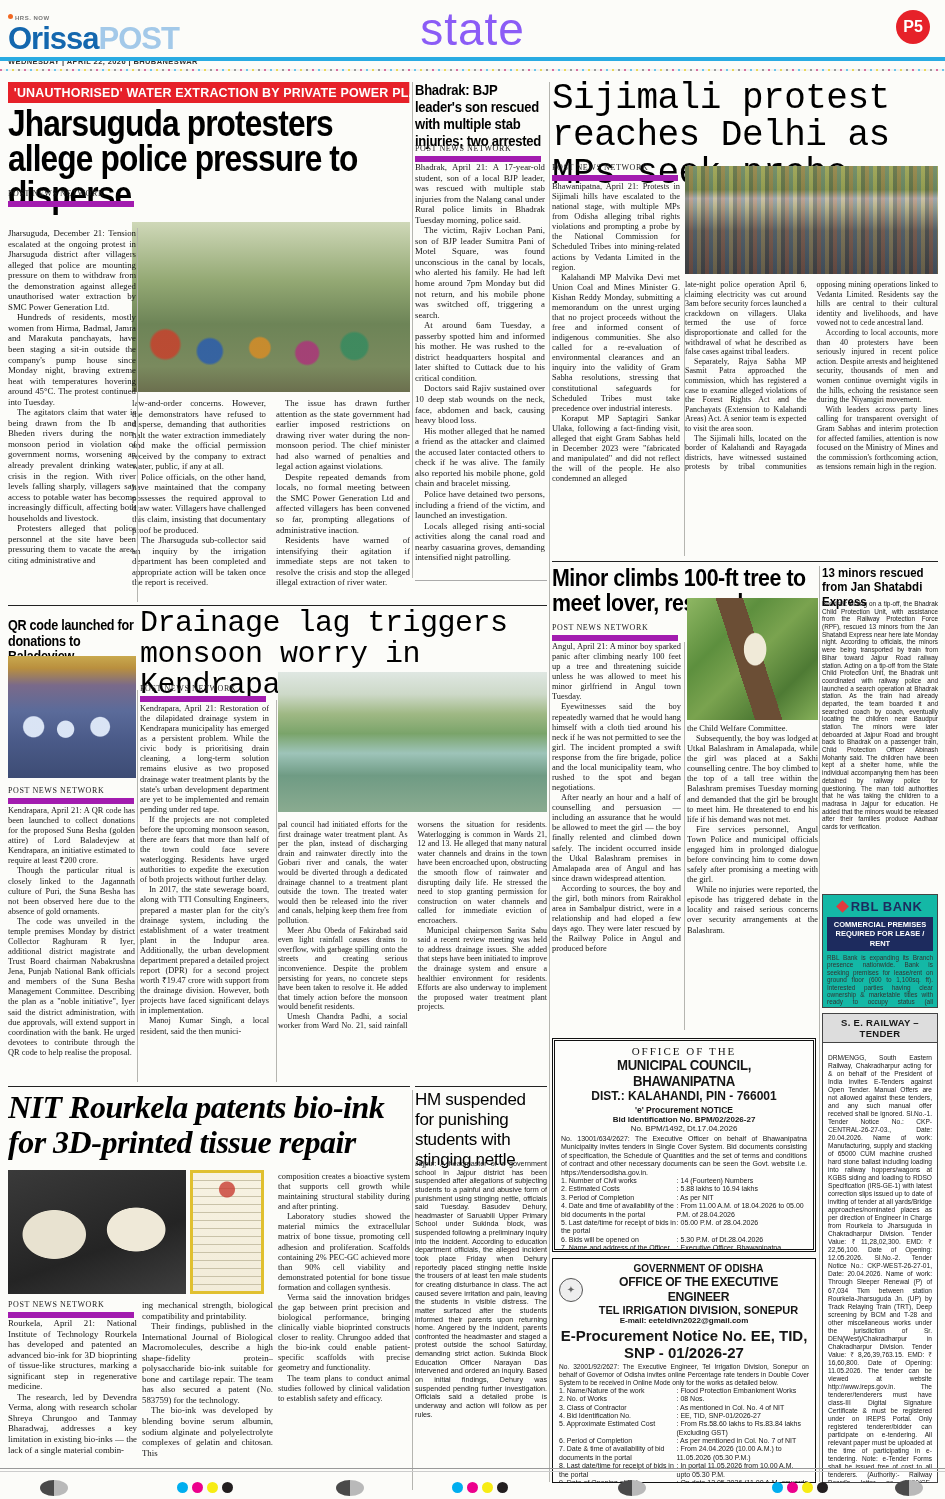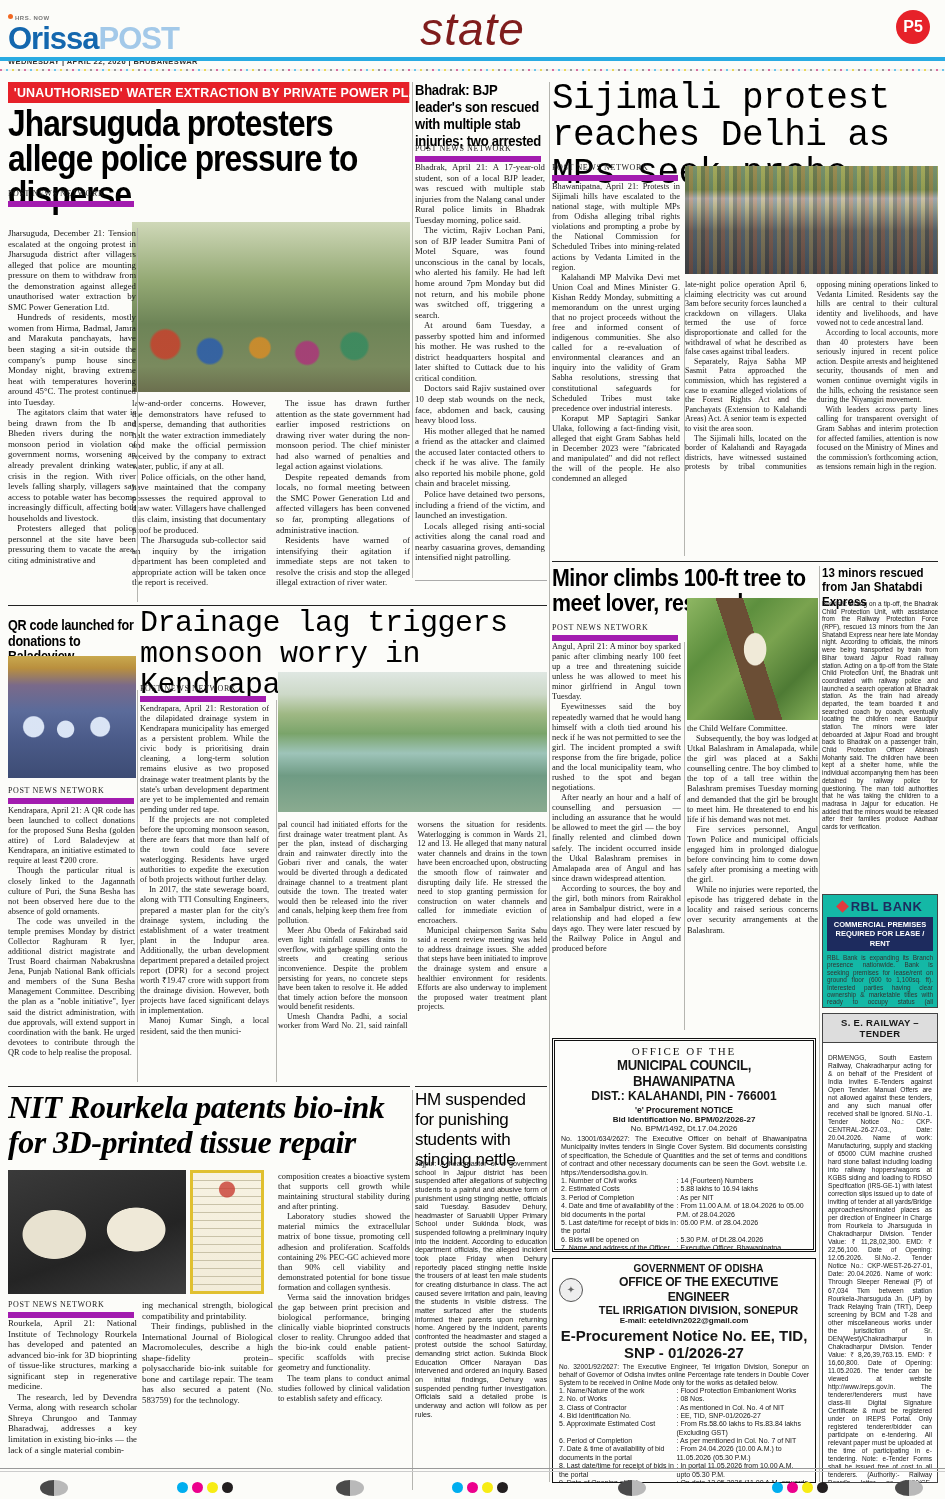--- a/index.html
+++ b/index.html
@@ -7,21 +7,21 @@
         font-family:"Liberation Serif",serif;color:#161616;overflow:hidden;}
   .abs{position:absolute;}
   .sans{font-family:"Liberation Sans",sans-serif;}
   
   .m-tag{font-family:"Liberation Sans",sans-serif;font-size:6px;color:#777;letter-spacing:.5px;font-weight:bold;}
   .m-dot{display:inline-block;width:5px;height:5px;border-radius:50%;background:#f26822;margin-right:2px;vertical-align:middle;}
   .m-logo{font-family:"Liberation Sans",sans-serif;font-weight:bold;font-size:31px;line-height:.95;letter-spacing:-1px;}
   .m-orissa{color:#1467ae;}
   .m-post{color:#a3c9e9;}
   .m-date{font-family:"Liberation Sans",sans-serif;font-size:7.5px;font-weight:bold;color:#333;letter-spacing:.4px;margin-top:4px;}
-  .m-state{font-family:"Liberation Sans",sans-serif;font-weight:normal;font-size:46px;color:#7f1d1d;letter-spacing:1px;font-style:italic;}
+  .m-state{font-family:"Liberation Sans",sans-serif;font-weight:normal;font-size:46px;color:#8b5cf6;letter-spacing:1px;}
   .m-badge{width:34px;height:34px;border-radius:50%;background:#e62129;color:#fff;display:flex;align-items:center;justify-content:center;
            font-family:"Liberation Sans",sans-serif;font-weight:bold;font-size:16px;}
   .cyan-rule{position:absolute;left:0;top:57px;width:945px;height:4px;background:#29abe2;}
   .reg-strip{position:absolute;left:0;top:69px;width:945px;height:2px;
      background:repeating-linear-gradient(90deg,#d86fa0 0 2px,#f3f3f0 2px 6px,#6cc5ea 6px 8px,#f3f3f0 8px 12px,#e8d75a 12px 14px,#f3f3f0 14px 18px,#9a9a9a 18px 20px,#f3f3f0 20px 24px);}
   
   .hr{position:absolute;height:1px;background:#222;}
   .hr-light{position:absolute;height:1px;background:#aaa;}
   .vr{position:absolute;width:1px;background:#b5b5b0;}
   
@@ -223,20 +223,21 @@
            repeating-linear-gradient(180deg, transparent 0 7px, #c9c2a8 7px 8px),
            linear-gradient(#f7f2e2,#f2ecd9);"></div>
     <div class="byline abs" style="left:0;top:210px;width:126px;">POST NEWS NETWORK</div>
     <div class="body fs-9 abs" style="left:0;top:228px;width:129px;height:170px;">
         <p>Rourkela, April 21: National Institute of Technology Rourkela has developed and patented an advanced bio-ink for 3D bioprinting of tissue-like structures, marking a significant step in regenerative medicine.</p>
         <p>The research, led by Devendra Verma, along with research scholar Shreya Chrungoo and Tanmay Bharadwaj, addresses a key limitation in existing bio-inks — the lack of a single material combin-</p>
       </div>
     <div class="body fs-9 abs" style="left:134px;top:210px;width:131px;height:188px;">
         <p>ing mechanical strength, biological compatibility and printability.</p>
         <p>Their findings, published in the International Journal of Biological Macromolecules, describe a high shape-fidelity protein–polysaccharide bio-ink suitable for bone and cartilage repair. The team has also secured a patent (No. 583759) for the technology.</p>
+        <p>The bio-ink was developed by blending bovine serum albumin, sodium alginate and polyelectrolyte complexes of gelatin and chitosan. This</p>
       </div>
     <div class="body fs-85 abs" style="left:270px;top:82px;width:132px;height:316px;">
         <p>composition creates a bioactive system that supports cell growth while maintaining structural stability during and after printing.</p>
         <p>Laboratory studies showed the material mimics the extracellular matrix of bone tissue, promoting cell adhesion and proliferation. Scaffolds containing 2% PEC-GC achieved more than 90% cell viability and demonstrated potential for bone tissue formation and collagen synthesis.</p>
         <p>Verma said the innovation bridges the gap between print precision and biological performance, bringing clinically viable bioprinted constructs closer to reality. Chrungoo added that the bio-ink could enable patient-specific scaffolds with precise geometry and functionality.</p>
         <p>The team plans to conduct animal studies followed by clinical validation to establish safety and efficacy.</p>
       </div>
   </section>
 
   <section class="abs" style="left:415px;top:1090px;width:132px;height:400px;overflow:hidden;">

